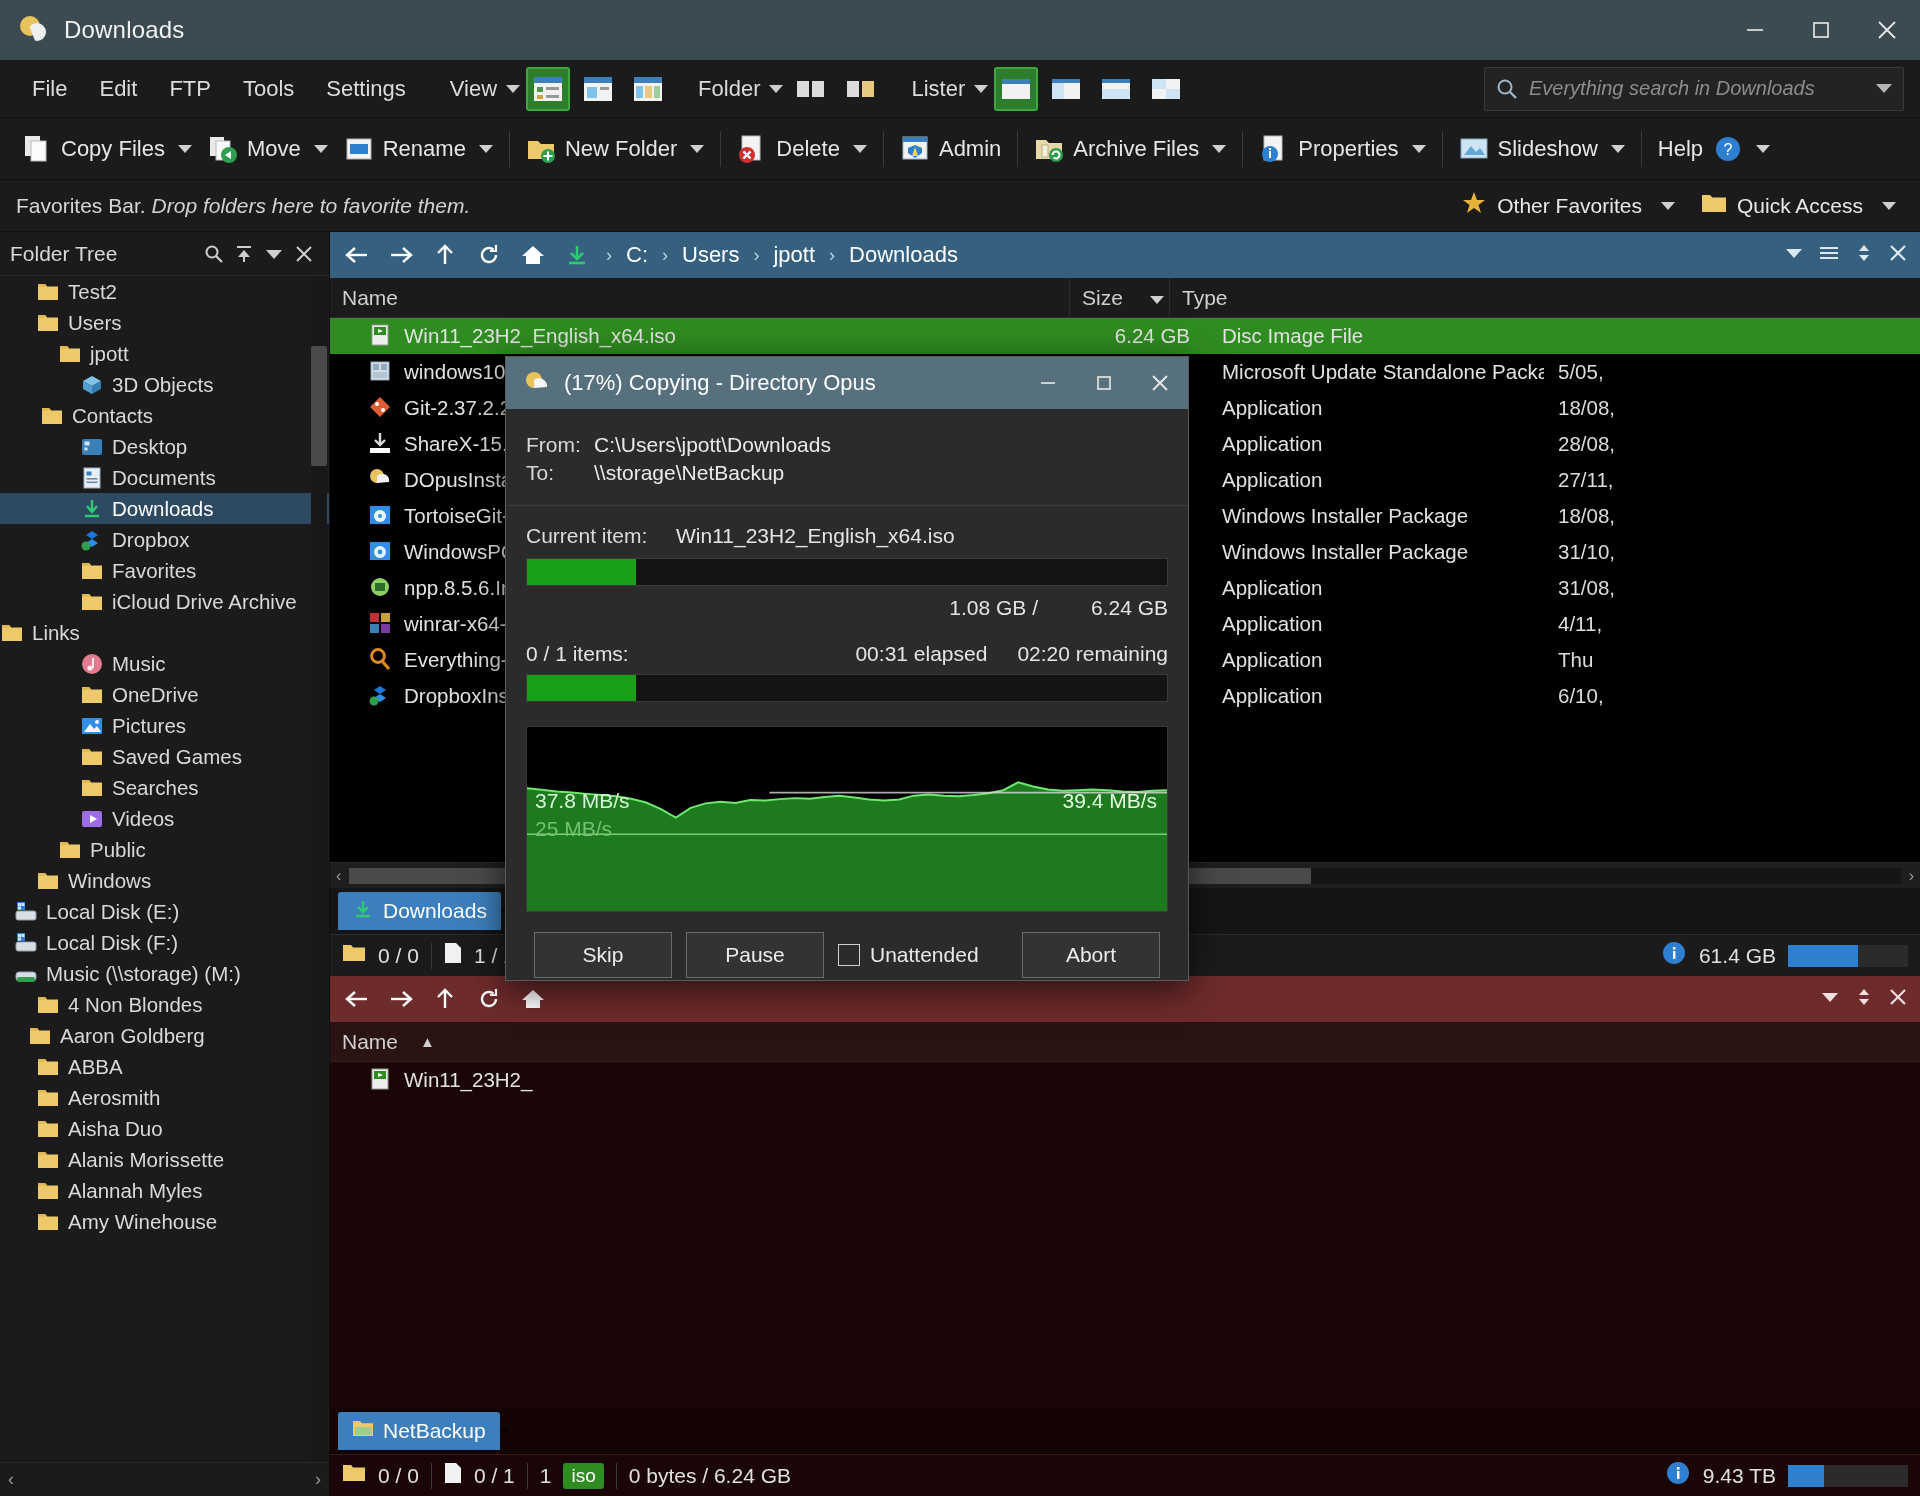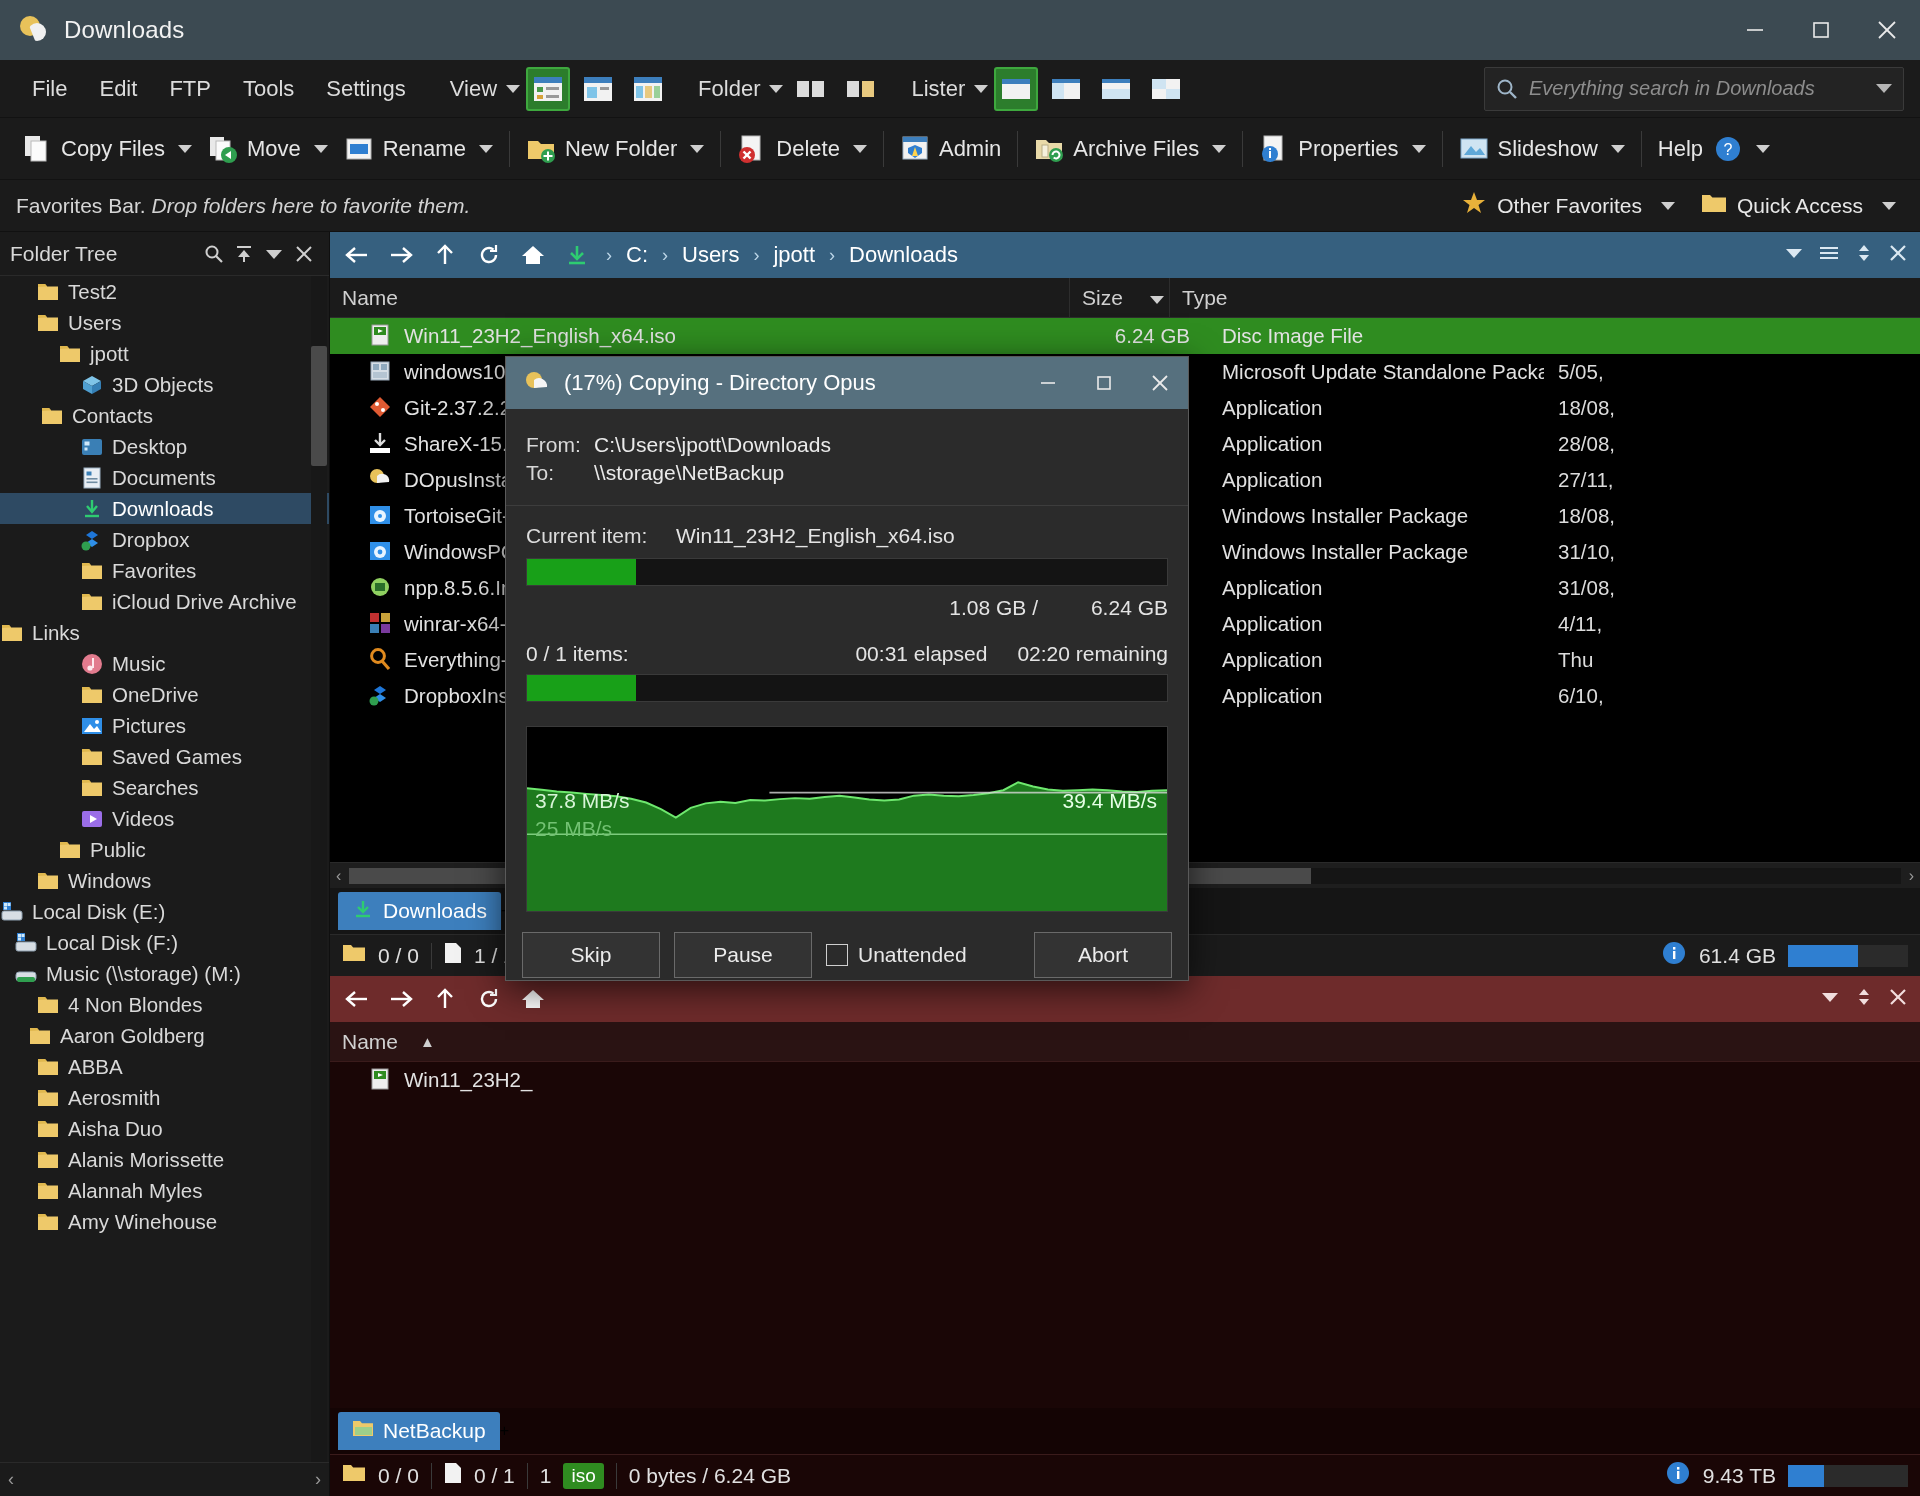--- a/index.html
+++ b/index.html
@@ -154,21 +154,21 @@
   .items-row { display:flex; align-items:center; font-size:21px; color:#e4e4e4; margin-top:22px; margin-bottom:8px;}
   .items-row .k { margin-right:auto; }
   .items-row .el { margin-right:30px; }
 
   .graph { margin-top:24px; height:186px; background:#000; border:1px solid #3a3a3a; position:relative; overflow:hidden; }
   .graph svg { position:absolute; inset:0; width:100%; height:100%; }
   .graph .lbl-cur { position:absolute; left:8px; top:62px; color:#d8f5d8; font-size:21px; }
   .graph .lbl-avg { position:absolute; left:8px; top:90px; color:#73c273; font-size:21px; }
   .graph .lbl-right { position:absolute; right:10px; top:62px; color:#e6ffe6; font-size:21px; }
 
-  .dlg-foot { height:86px; display:flex; align-items:center; padding:0 16px; gap:14px; flex:0 0 86px; }
+  .dlg-foot { height:86px; display:flex; align-items:center; padding:0 28px; gap:14px; flex:0 0 86px; }
   .dbtn { height:46px; background:#333333; border:1px solid #6a6a6a; color:#ececec; font-size:21px;
           display:flex;align-items:center;justify-content:center; }
   .dbtn.skip { width:138px; } .dbtn.pause{ width:138px; } .dbtn.abort{ width:138px; margin-left:auto; }
   .chk { display:flex; align-items:center; gap:10px; color:#e8e8e8; font-size:21px; }
   .chk .box { width:22px;height:22px;border:1px solid #cfcfcf; background:#2b2b2b; }
 </style>
 </head>
 <body>
 
 <div class="app">
@@ -589,21 +589,21 @@
               </svg></span>
             <span>Public</span>
           </div>
           <div class="tnode" style="padding-left: 36px;">
             <span class="tico"><svg width="24" height="24" viewBox="0 0 24 24">
                 <path d="M2 4h7l2.2 2.4H22V20H2z" fill="#eec96a"></path>
                 <path d="M2 4h7l2.2 2.4H10L2 7z" fill="#e0b84e"></path>
               </svg></span>
             <span>Windows</span>
           </div>
-          <div class="tnode" style="">
+          <div class="tnode" style="padding-left: 14px;">
             <span class="tico"><svg width="24" height="24" viewBox="0 0 24 24">
                 <rect x="2" y="11" width="20" height="9" rx="2" fill="#d8dee4" stroke="#8ea0b0"></rect>
                 <rect x="3" y="2" width="8" height="8" fill="#2f7fd1"></rect>
                 <rect x="4" y="3" width="3" height="3" fill="#cfe9fb"></rect>
                 <rect x="7.5" y="3" width="3" height="3" fill="#cfe9fb"></rect>
                 <rect x="4" y="6.5" width="3" height="3" fill="#cfe9fb"></rect>
               </svg></span>
             <span>Local Disk (E:)</span>
           </div>
           <div class="tnode" style="padding-left: 14px;">

